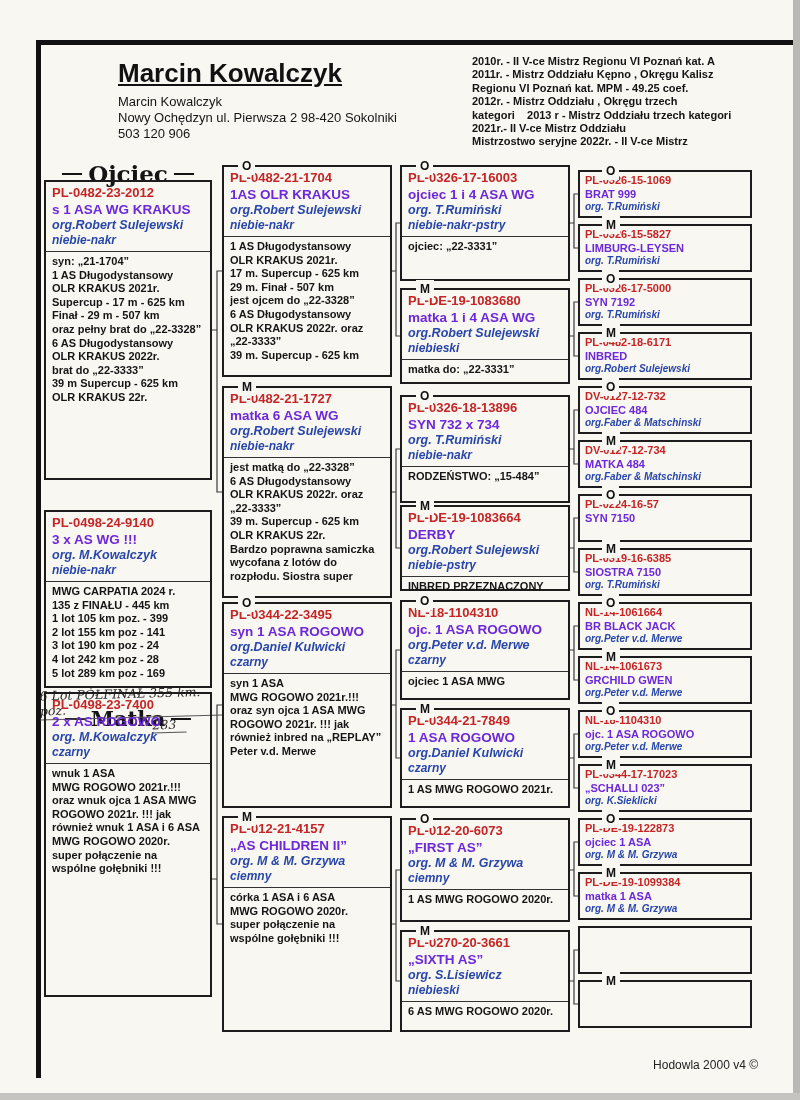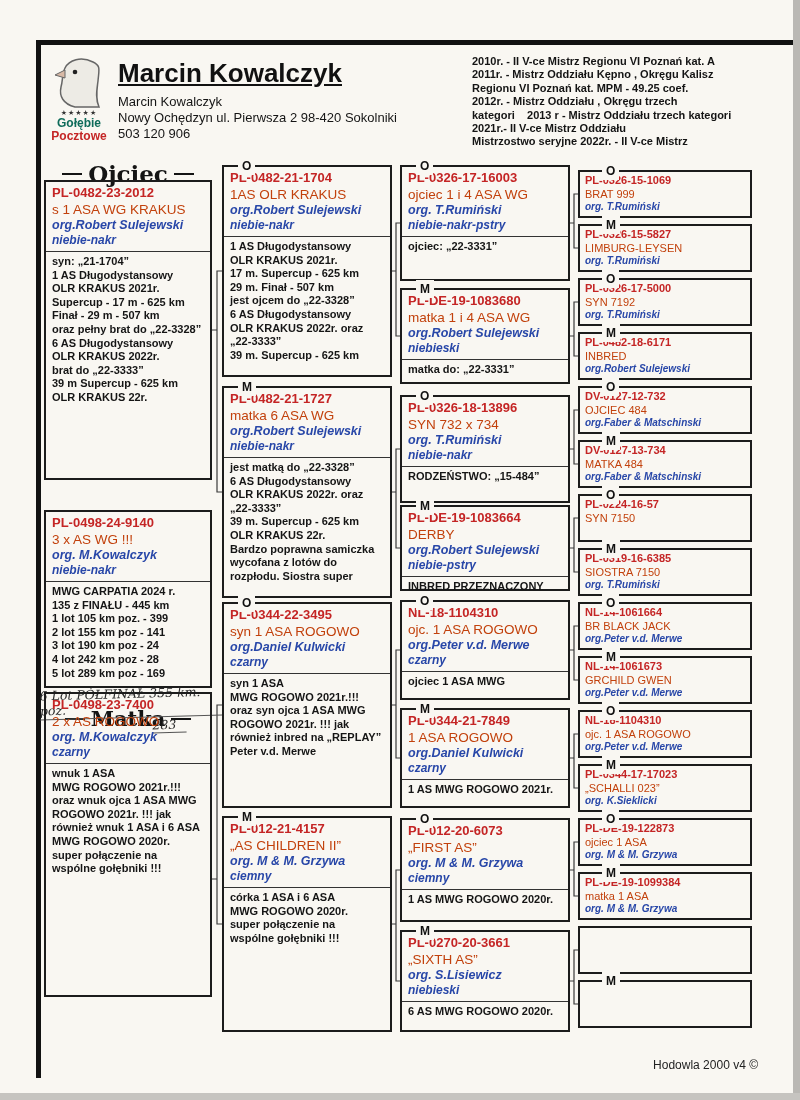--- a/index.html
+++ b/index.html
@@ -22,21 +22,21 @@
   .achv div { white-space:pre-wrap; }
 
   
   .seclab { position:absolute; display:flex; align-items:center; justify-content:center; font-family:"DejaVu Serif","Liberation Serif",serif; font-weight:bold; color:#141414; }
   .seclab .ln { height:2px; background:#141414; width:20px; margin:0 6px; }
 
   
   .box { position:absolute; border:2px solid #1c1c1c; padding:3px 6px; }
   .marker { position:absolute; top:-10px; left:14px; background:#f9f7f2; padding:0 4px; font-size:12px; font-weight:bold; color:#101010; line-height:18px; }
   .ring  { font-size:13px;  font-weight:bold; color:#c42525; line-height:16px; }
-  .bname { font-size:13.5px;font-weight:normal; color:#c2410c; line-height:17px; }
+  .bname { font-size:13.5px;font-weight:bold; color:#6d28d9; line-height:17px; }
   .org   { font-size:12.5px;font-weight:bold; font-style:italic; color:#2847a8; line-height:15px; }
   .colr  { font-size:12px;  font-weight:bold; font-style:italic; color:#2847a8; line-height:15px; }
   .desc  { font-size:11px;  font-weight:bold; color:#151515; line-height:13.6px; white-space:pre-line;
            border-top:1.5px solid #333; margin:3px -6px 0; padding:3px 6px 0; }
   .sbox { padding:2px 5px; }
   .sbox .marker { left:22px; }
   .sbox .ring  { font-size:11px; line-height:13.5px; }
   .sbox .bname { font-size:11px; line-height:13.5px; }
   .sbox .org   { font-size:10px; line-height:12.5px; }
 
@@ -51,30 +51,20 @@
 </head>
 <body>
 
 <div class="page">
 
   <div class="scan-right"></div>
   <div class="scan-bottom"></div>
   <div class="frame-top"></div>
   <div class="frame-left"></div>
 
-  <div class="logo">
-    <svg width="52" height="52" viewBox="0 0 52 52">
-      <path d="M40 6 C28 0 16 4 12 12 C9 18 10 24 8 31 C6 40 10 48 22 51 L46 51 C42 42 44 33 45 25 C46 13 48 10 40 6 Z" fill="#edebe5" stroke="#666" stroke-width="1.5"></path>
-      <path d="M12 14 L2 19 L12 22 Z" fill="#d8b9a6" stroke="#666" stroke-width="1"></path>
-      <circle cx="22" cy="16" r="2.3" fill="#222"></circle>
-    </svg>
-    <div class="stars">★★★★★</div>
-    <div class="club1">Gołębie</div>
-    <div class="club2">Pocztowe</div>
-  </div>
 
   <div class="title">Marcin Kowalczyk</div>
   <div class="addr">
     <div>Marcin Kowalczyk</div>
     <div>Nowy Ochędzyn  ul. Pierwsza 2  98-420 Sokolniki</div>
     <div>503 120 906</div>
   </div>
 
   <div class="achv">
     <div>2010r. - II V-ce Mistrz Regionu VI Poznań kat. A</div>
@@ -314,21 +304,21 @@
     <div class="org">org.Robert Sulejewski</div>
   </div>
   <div class="box sbox" style="left:578px;top:386px;width:174px;height:48px">
     <span class="marker">O</span>
     <div class="ring">DV-0127-12-732</div>
     <div class="bname">OJCIEC 484</div>
     <div class="org">org.Faber &amp; Matschinski</div>
   </div>
   <div class="box sbox" style="left:578px;top:440px;width:174px;height:48px">
     <span class="marker">M</span>
-    <div class="ring">DV-0127-13-734</div>
+    <div class="ring">DV-0127-12-734</div>
     <div class="bname">MATKA 484</div>
     <div class="org">org.Faber &amp; Matschinski</div>
   </div>
   <div class="box sbox" style="left:578px;top:494px;width:174px;height:48px">
     <span class="marker">O</span>
     <div class="ring">PL-0224-16-57</div>
     <div class="bname">SYN 7150</div>
     <div class="org"></div>
   </div>
   <div class="box sbox" style="left:578px;top:548px;width:174px;height:48px">

